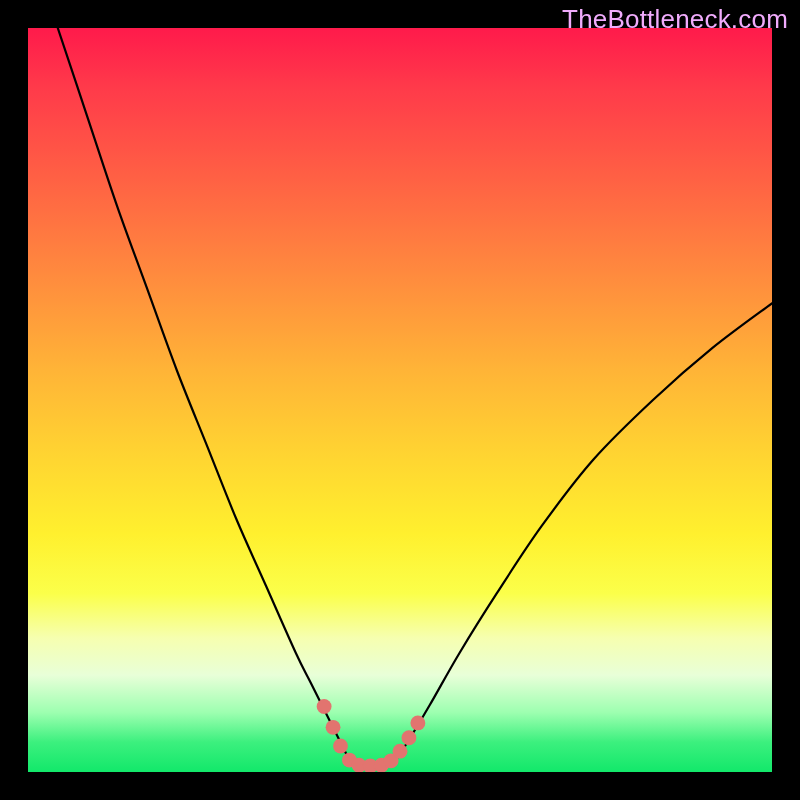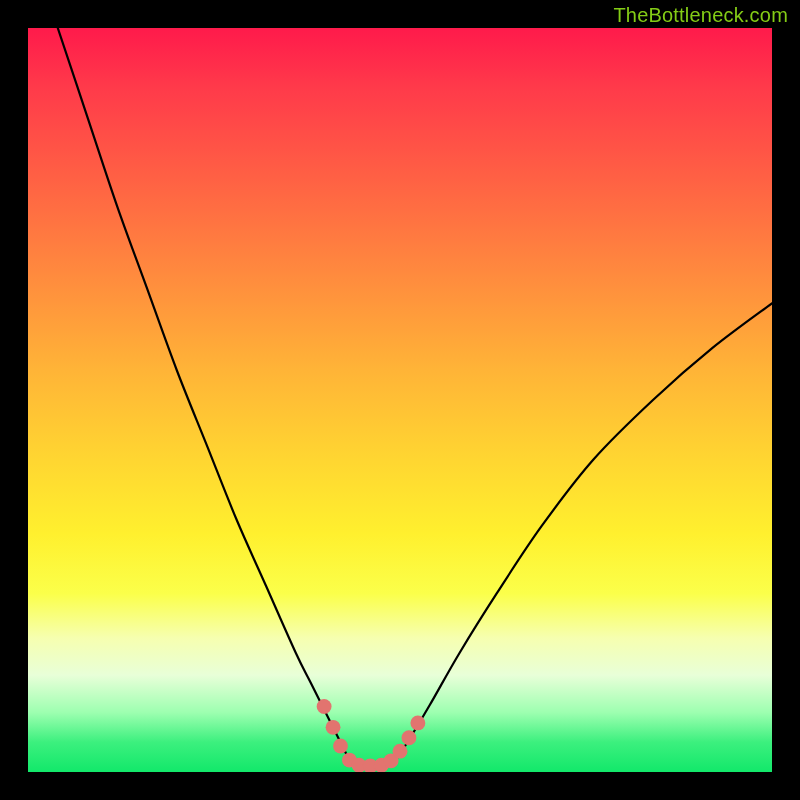--- a/index.html
+++ b/index.html
@@ -45,22 +45,22 @@
     position: absolute;
     left: 0;
     top: 0;
     width: 744px;
     height: 744px;
   }
   .watermark {
     position: absolute;
     top: 4px;
     right: 12px;
-    color: #84cc16;
-    font-size: 20px;
+    color: #f0abfc;
+    font-size: 26px;
     letter-spacing: 0.2px;
     font-weight: 400;
     user-select: none;
   }
 </style>
 </head>
 <body>
 
 <div class="frame">
   <div class="plot">

